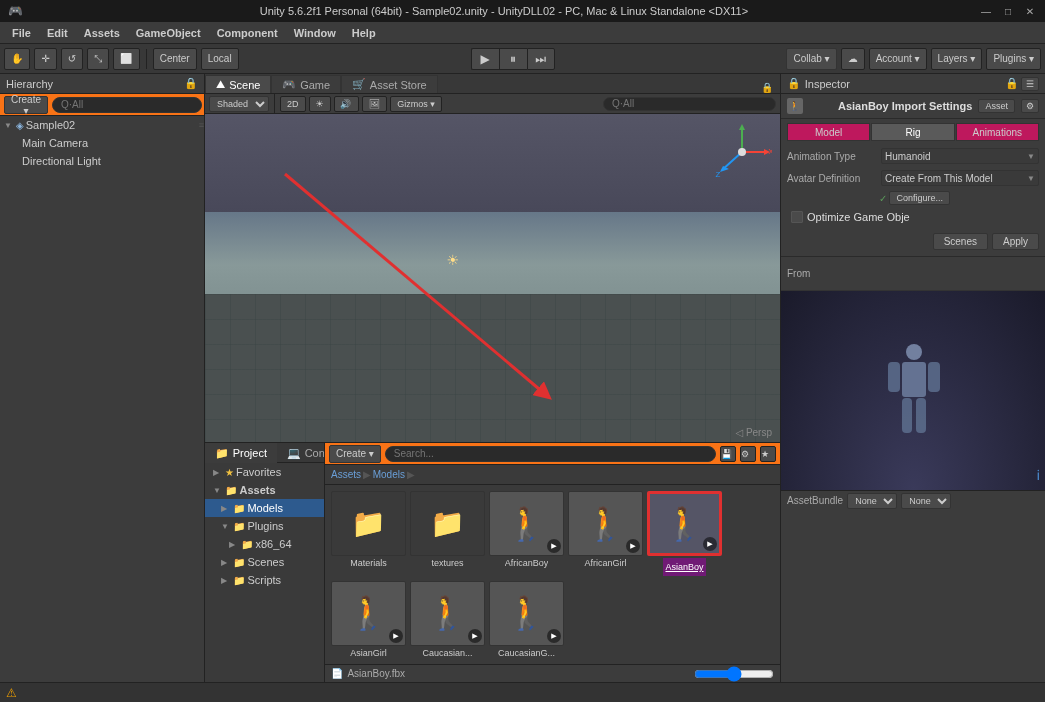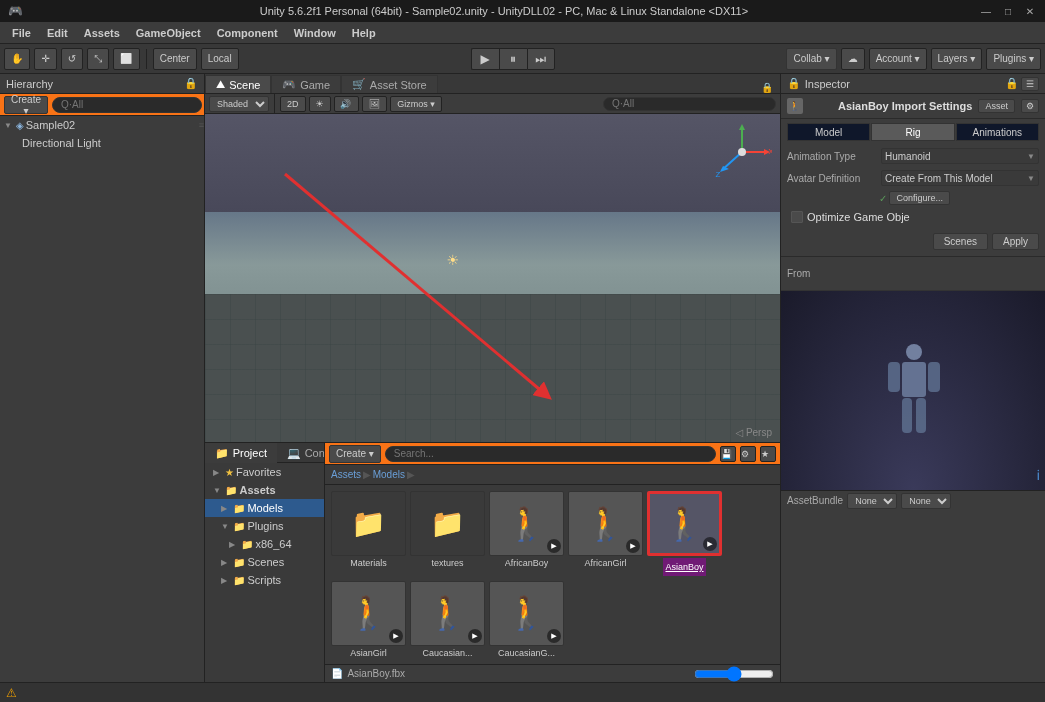--- a/index.html
+++ b/index.html
@@ -237,21 +237,21 @@
 
     
     .tab-row {
       display: flex;
       margin: 4px 6px;
       gap: 1px;
     }
     .tab-btn {
       flex: 1;
       height: 18px;
-      background: #0f172a;
+      background: #be185d;
       border: 1px solid #333;
       color: #ccc;
       font-size: 10px;
       cursor: pointer;
       display: flex;
       align-items: center;
       justify-content: center;
     }
     .tab-btn.active { background: #5a5a5a; color: #fff; }
 
@@ -656,20 +656,23 @@
     </div>
     <div class="hierarchy-section">
 
       <div class="tree-item" style="padding-left:4px;">
         <span class="tree-arrow">▼</span>
         <span style="font-size:10px; color:#8ab4dc;">◈</span>
         <span>Sample02</span>
         <span style="margin-left:auto; font-size:9px; color:#555;">≡</span>
       </div>
 
+      <div class="tree-item" style="padding-left:22px;">
+        <span>Main Camera</span>
+      </div>
 
       <div class="tree-item" style="padding-left:22px;">
         <span>Directional Light</span>
       </div>
     </div>
   </div>
 
   <div id="center-panel">
 
     <div id="scene-tabs">

